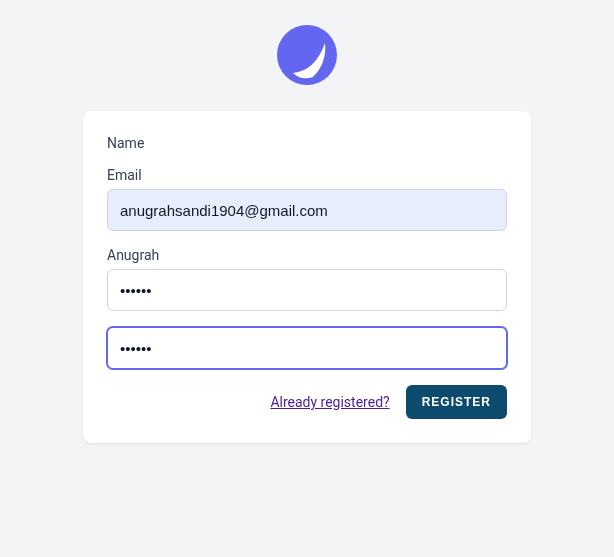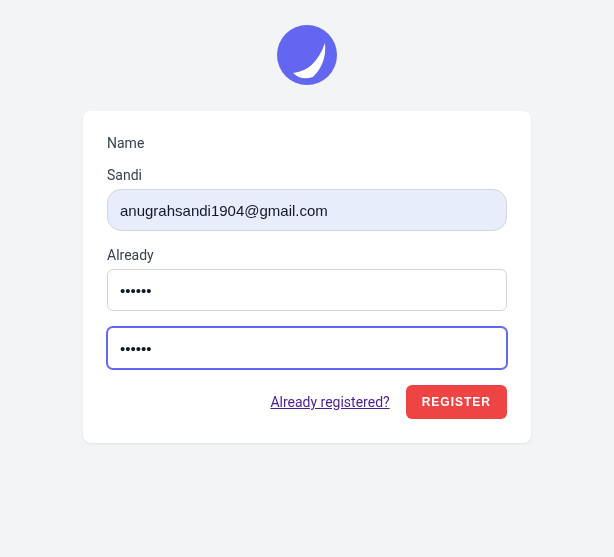--- a/index.html
+++ b/index.html
@@ -58,41 +58,40 @@
       padding: 0 12px;
       border: 1px solid #d1d5db;
       border-radius: 6px;
       font-size: 15px;
       color: #111827;
       background: #ffffff;
       outline: none;
     }
     input.autofill {
       background: #e8edfb;
-      border-radius: 14px;
     }
     input.focused {
       border: 1px solid #6366f1;
       box-shadow: 0 0 0 1px #6366f1;
     }
     .actions {
       display: flex;
       justify-content: flex-end;
       align-items: center;
       gap: 16px;
       margin-top: 16px;
     }
     .link {
       font-size: 14px;
       color: #4c1d95;
       text-decoration: underline;
       cursor: pointer;
     }
     .btn-register {
-      background: #ef4444;
+      background: #0c4a6e;
       color: #ffffff;
       border: none;
       border-radius: 6px;
       padding: 10px 16px;
       font-size: 12px;
       font-weight: 600;
       letter-spacing: 1px;
       cursor: pointer;
       text-transform: uppercase;
     }
@@ -107,26 +106,26 @@
       <path d="M 18 50 Q 40 48 50 20 Q 52 40 38 54 Q 26 58 18 50 Z" fill="#ffffff"></path>
     </svg>
   </div>
 
   <div class="card">
     <div class="form-group">
       <label>Name</label>
     </div>
 
     <div class="form-group">
-      <label>Sandi</label>
+      <label>Email</label>
       <input type="email" class="autofill" value="anugrahsandi1904@gmail.com" style="">
     </div>
 
     <div class="form-group">
-      <label>Already</label>
+      <label>Anugrah</label>
       <input type="text" value="••••••" style="">
     </div>
 
     <div class="form-group">
       <input type="text" class="focused" value="••••••" style="">
     </div>
 
     <div class="actions">
       <a class="link">Already registered?</a>
       <button class="btn-register">REGISTER</button>

